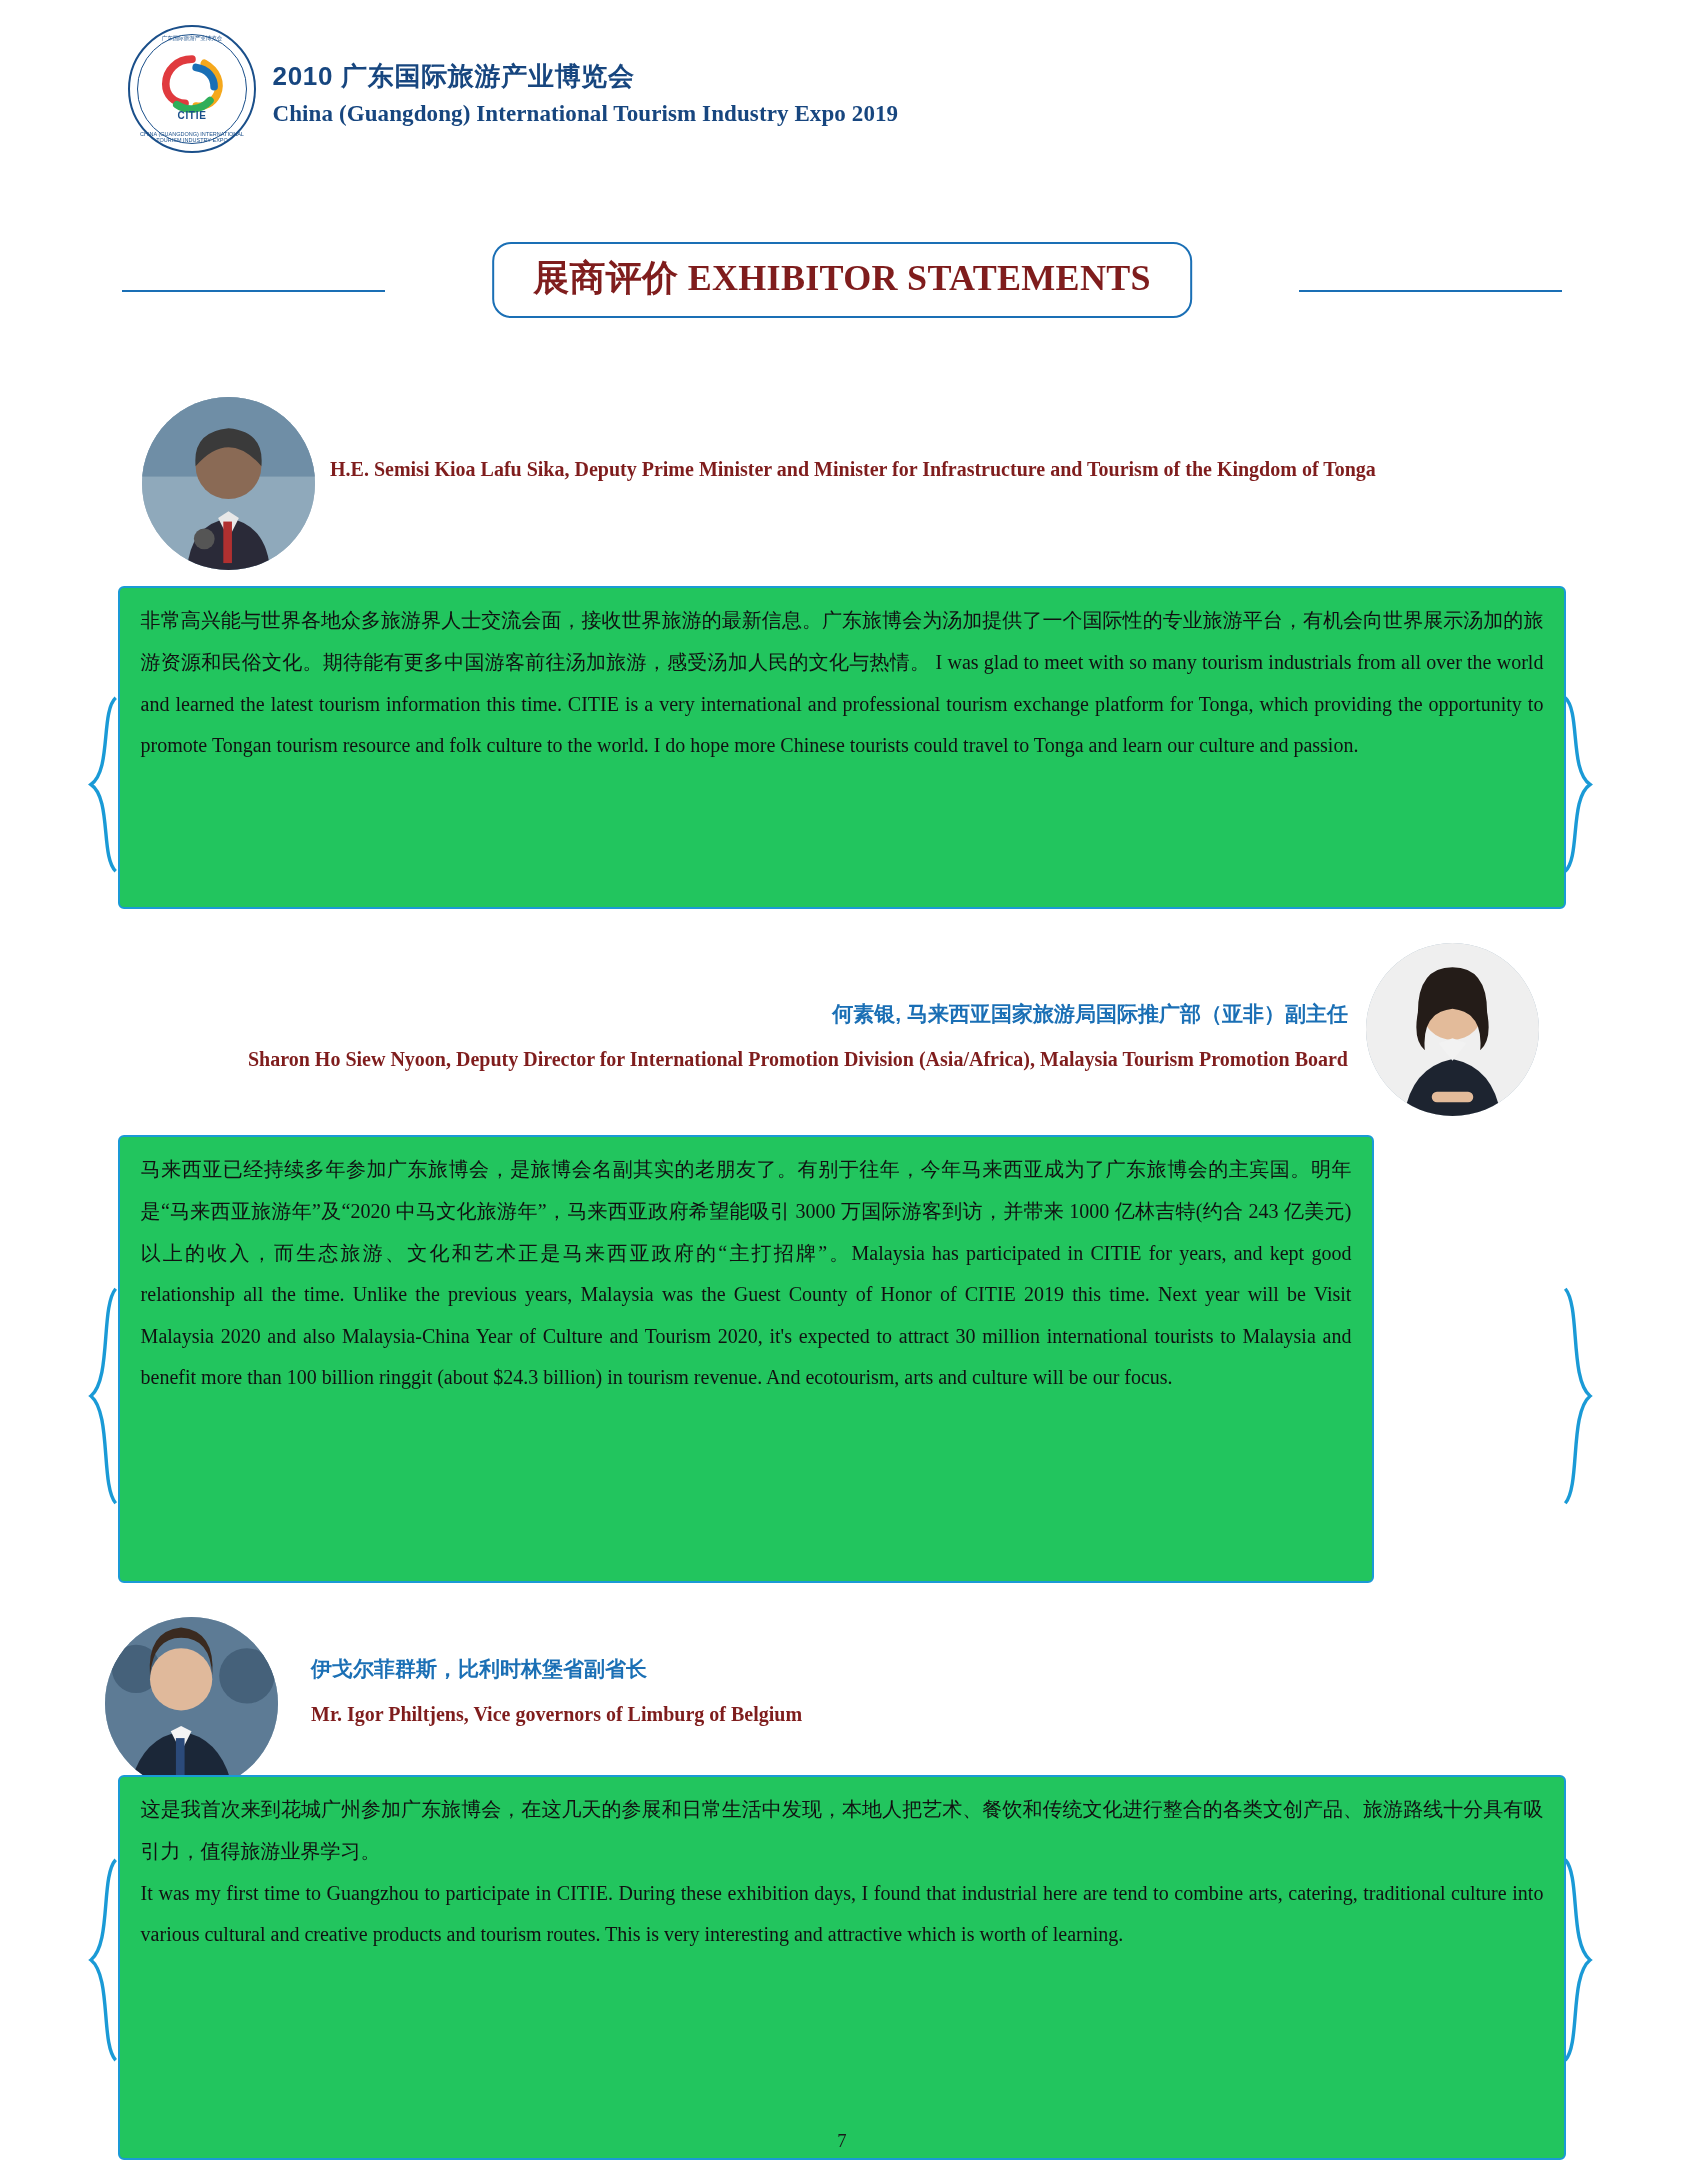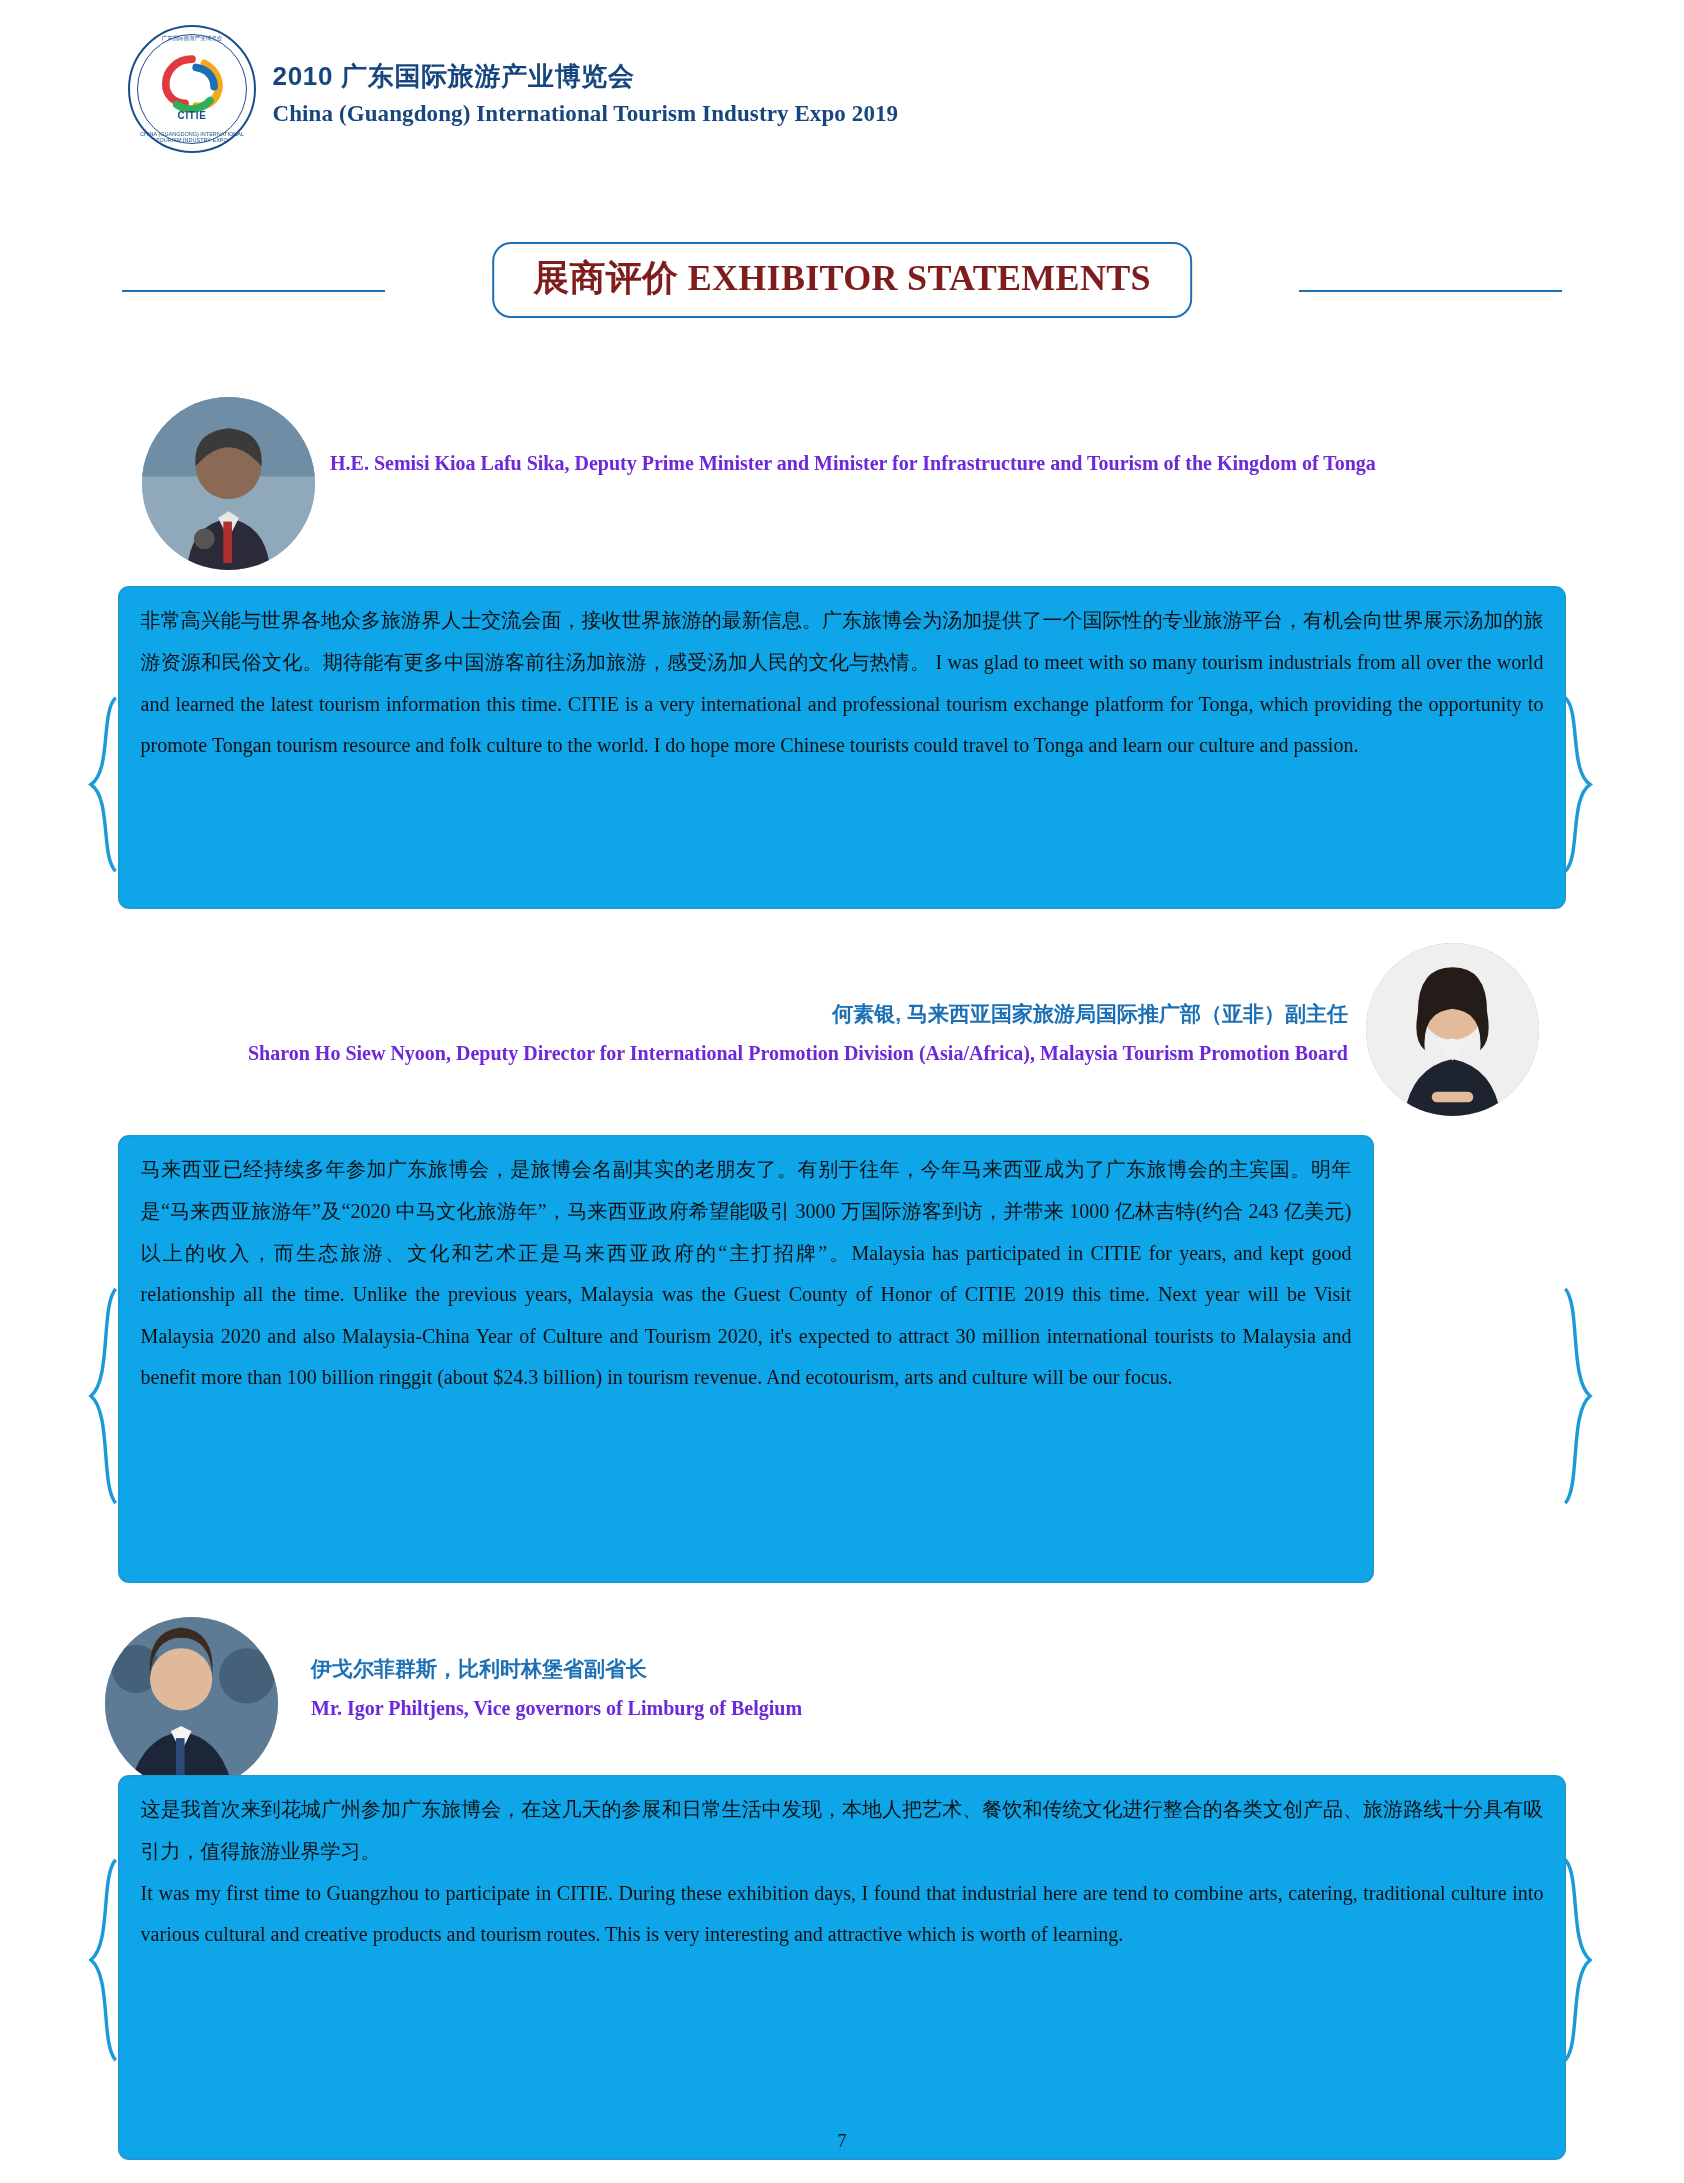--- a/index.html
+++ b/index.html
@@ -153,31 +153,31 @@
   .name-cn {
     font-family: "Liberation Sans", sans-serif;
     font-size: 21px;
     color: #1a6fb5;
     font-weight: bold;
     line-height: 1.5;
   }
   .name-en {
     font-family: "Liberation Serif", serif;
     font-size: 20px;
-    color: #6d28d9;
+    color: #7f1d1d;
     font-weight: bold;
     line-height: 1.45;
-    margin-top: 9px;
+    margin-top: 15px;
   }
 
   .quote-box {
     position: absolute;
-    background: #0ea5e9;
+    background: #22c55e;
     border: 2.1px solid #1a9ad6;
-    border-radius: 11px;
+    border-radius: 6px;
     box-sizing: border-box;
   }
   .quote-text {
     font-family: "Liberation Serif", serif;
     font-size: 20px;
     line-height: 2.08;
     color: #111111;
     text-align: justify;
     text-justify: inter-ideograph;
     padding: 12.4px 20.6px 11px 20.6px;

